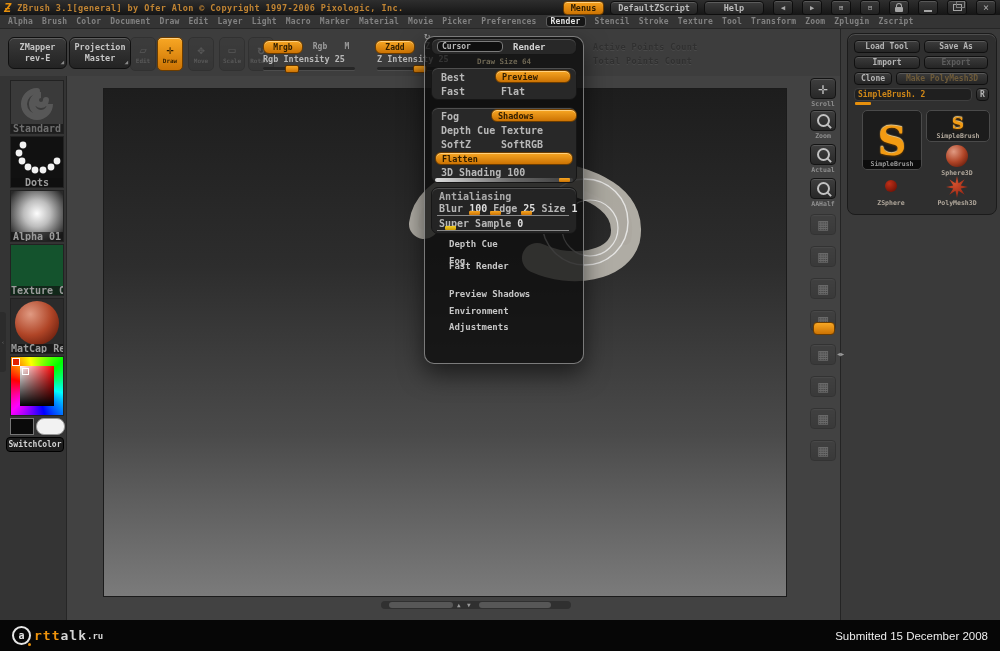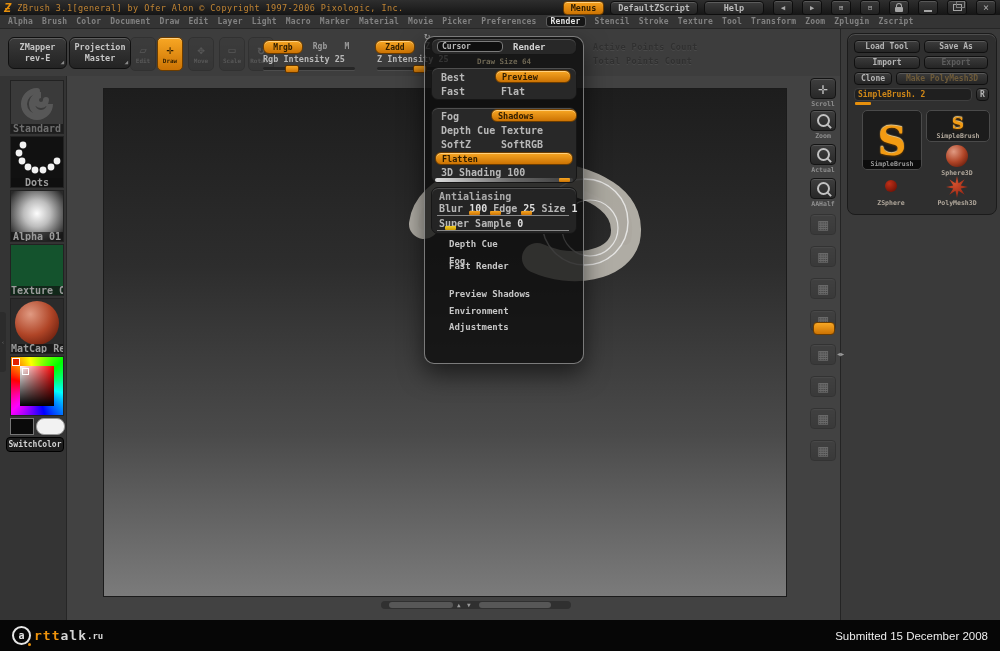--- a/index.html
+++ b/index.html
@@ -5,21 +5,21 @@
   html,body{margin:0;padding:0}
   body{width:1000px;height:651px;position:relative;overflow:hidden;
        background:#3d3d3d;font-family:"DejaVu Sans Mono",monospace;
        -webkit-font-smoothing:antialiased}
   .abs{position:absolute}
   .b{font-weight:bold}
   
   .titlebar{left:0;top:0;width:1000px;height:15px;background:linear-gradient(#2e2e2e,#151515);
             display:flex;align-items:center;gap:6px;padding:0 4px;box-sizing:border-box;z-index:30}
   .logo{color:#e8900c;font-size:12px;font-weight:bold;font-style:italic;line-height:12px}
-  .title-text{color:#c08433;font-size:8.5px;font-weight:normal;letter-spacing:.4px;white-space:nowrap}
+  .title-text{color:#c08433;font-size:8.5px;font-weight:bold;letter-spacing:.4px;white-space:nowrap}
   .titlebar .spacer{flex:1}
   .pill{height:12px;display:flex;align-items:center;justify-content:center;border-radius:4px;
         background:linear-gradient(#3c3c3c,#242424);border:1px solid #0e0e0e;
         box-shadow:inset 0 1px 0 #5c5c5c;color:#bdbdbd;font-size:8.5px;font-weight:bold;padding:0 7px}
   .pill.orange{background:linear-gradient(#f7a21e,#cd7404);color:#2f1d00;border-color:#73400l;
         border:1px solid #6b3c00;box-shadow:inset 0 1px 0 #ffd07e}
   .wbtn{width:18px;height:13px;border-radius:3px;background:linear-gradient(#3a3a3a,#222);
         border:1px solid #0d0d0d;box-shadow:inset 0 1px 0 #585858;color:#a8a8a8;font-size:7px;
         display:flex;align-items:center;justify-content:center;margin-left:3px}
   .icon-lock{position:relative;width:8px;height:5px;background:#a5a5a5;border-radius:1px;display:inline-block;margin-top:3px}

